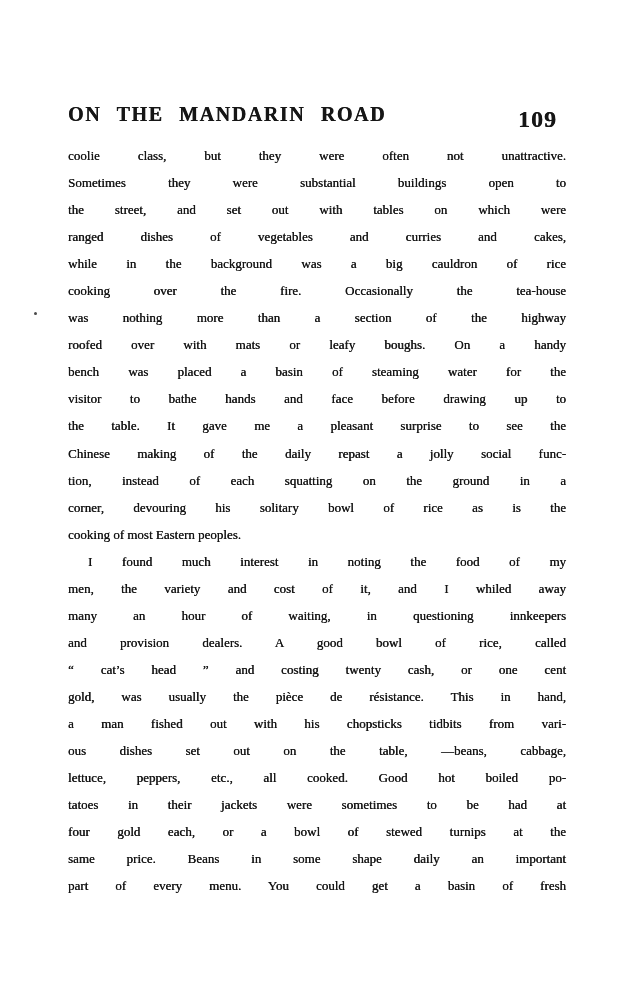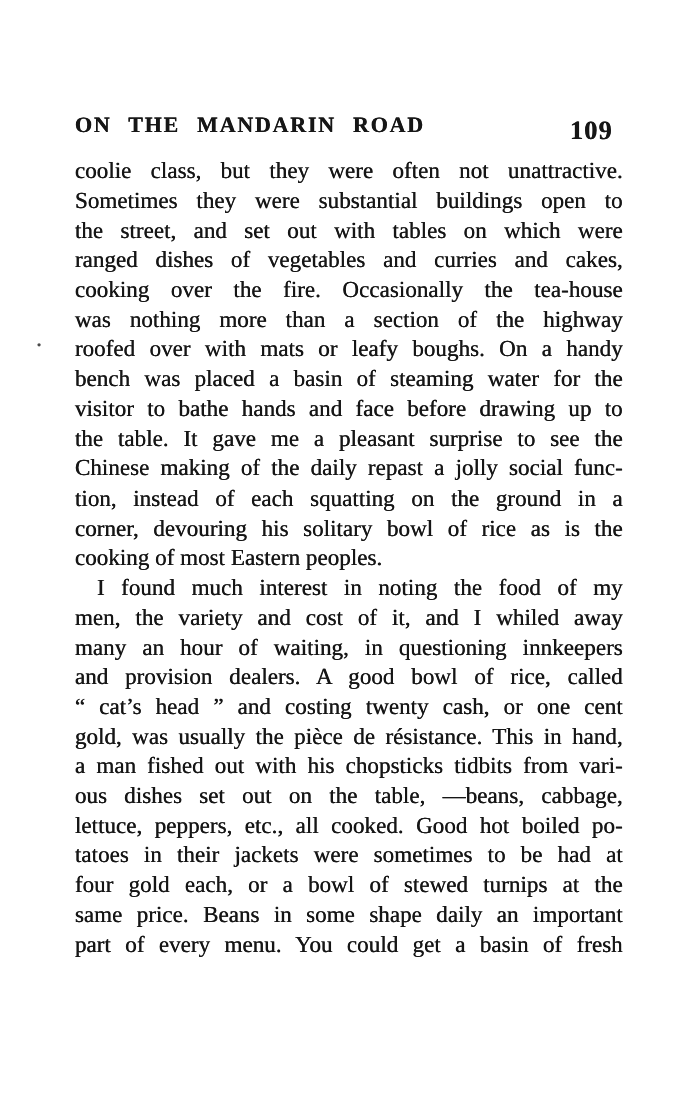--- a/index.html
+++ b/index.html
@@ -43,21 +43,21 @@
     font-weight: bold;
     letter-spacing: 1px;
     text-shadow: 0.3px 0 0 currentColor;
   }
   .body-text {
     margin-top: 12px;
   }
   .line {
     height: 27.05px;
     line-height: 27.05px;
-    font-size: 21px;
+    font-size: 13px;
     text-align: justify;
     text-justify: inter-word;
     white-space: normal;
     text-shadow: 0.3px 0 0 currentColor;
     overflow: visible;
   }
   .line.just {
     text-align-last: justify;
   }
   .line.indent {
@@ -83,20 +83,21 @@
   <div class="column">
     <div class="running-head">
       <span class="title">ON THE MANDARIN ROAD</span>
       <span class="pagenum">109</span>
     </div>
     <div class="body-text">
         <div class="line just"><span>coolie class, but they were often not unattractive.</span></div>
         <div class="line just"><span>Sometimes they were substantial buildings open to</span></div>
         <div class="line just"><span>the street, and set out with tables on which were</span></div>
         <div class="line just"><span>ranged dishes of vegetables and curries and cakes,</span></div>
+        <div class="line just"><span>while in the background was a big cauldron of rice</span></div>
         <div class="line just"><span>cooking over the fire.  Occasionally the tea-house</span></div>
         <div class="line just"><span>was nothing more than a section of the highway</span></div>
         <div class="line just"><span>roofed over with mats or leafy boughs.  On a handy</span></div>
         <div class="line just"><span>bench was placed a basin of steaming water for the</span></div>
         <div class="line just"><span>visitor to bathe hands and face before drawing up to</span></div>
         <div class="line just"><span>the table.  It gave me a pleasant surprise to see the</span></div>
         <div class="line just"><span>Chinese making of the daily repast a jolly social func-</span></div>
         <div class="line just"><span>tion, instead of each squatting on the ground in a</span></div>
         <div class="line just"><span>corner, devouring his solitary bowl of rice as is the</span></div>
         <div class="line"><span>cooking of most Eastern peoples.</span></div>

